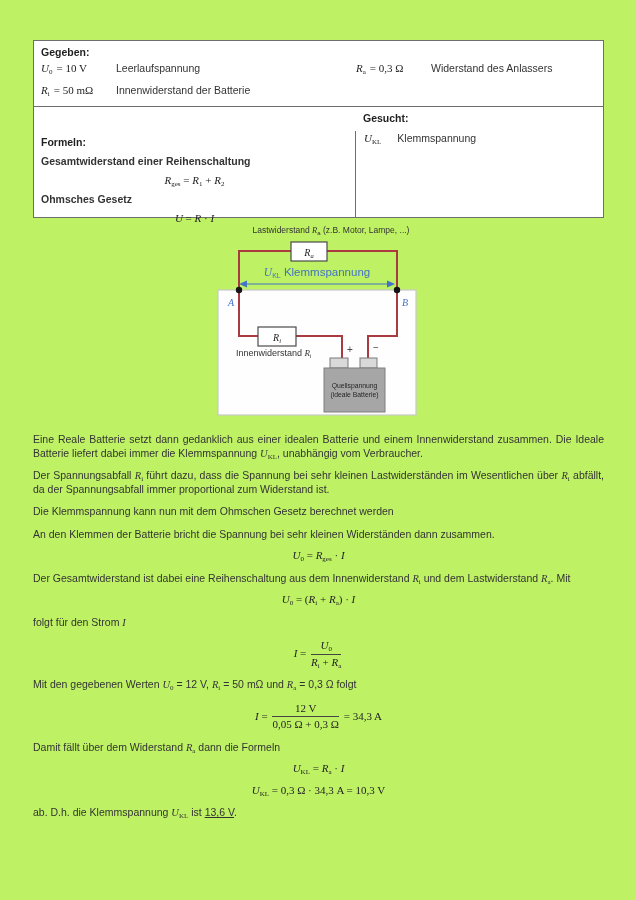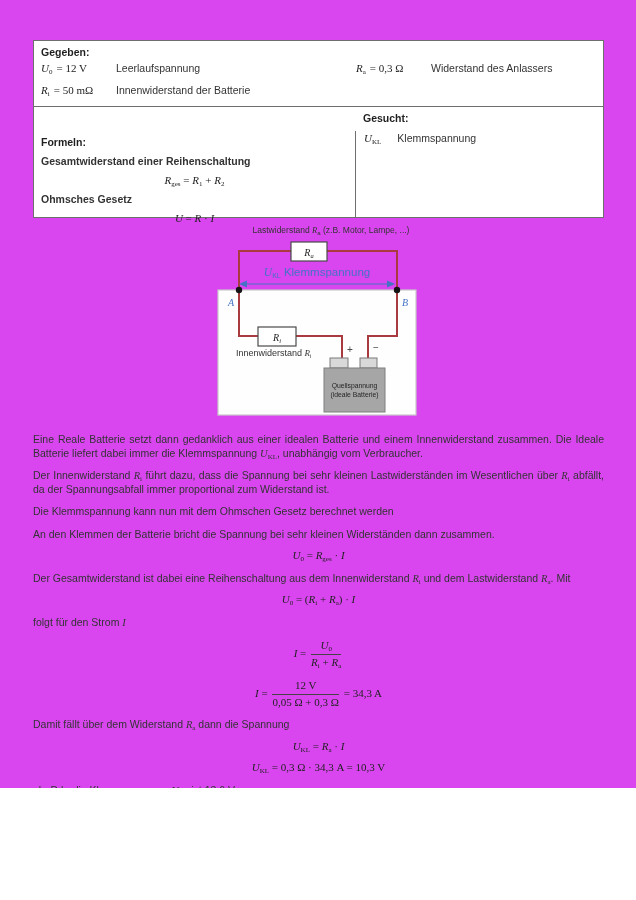--- a/index.html
+++ b/index.html
@@ -1,16 +1,16 @@
 <!DOCTYPE html>
 <html><head>
 <meta charset="utf-8">
 <style>
   html,body { margin:0; padding:0; background:#ffffff; }
-  .page { width:636px; height:788px; position:relative; background:#d946ef;
+  .page { width:636px; height:900px; position:relative; background:#bef264;
           font-family:"Liberation Sans",sans-serif; color:#333; overflow:hidden; }
 
   
   .doc-table { position:absolute; left:33px; top:40px; width:571px; box-sizing:border-box;
                border:1px solid #6e6e6e; font-size:10.5px; background:#fff; }
   .row-given { height:65px; border-bottom:1px solid #6e6e6e; position:relative; }
   .thead { font-weight:bold; padding:5px 0 0 7px; color:#1f1f1f; }
   .gline { position:relative; height:22px; }
   .gline .abs { position:absolute; top:4px; white-space:nowrap; }
   .gmath { font-family:"Liberation Serif",serif; font-size:11px; color:#222; }
@@ -68,21 +68,21 @@
 </style>
 </head>
 <body>
 
 <div class="page">
 
   <div class="doc-table">
     <div class="row-given">
       <div class="thead">Gegeben:</div>
       <div class="gline">
-        <span class="abs gmath" style="left:7px"><span class="mv">U</span><sub class="ms">0</sub><span class="meq">= 12 V</span></span>
+        <span class="abs gmath" style="left:7px"><span class="mv">U</span><sub class="ms">0</sub><span class="meq">= 10 V</span></span>
         <span class="abs" style="left:82px">Leerlaufspannung</span>
         <span class="abs gmath" style="left:322px"><span class="mv">R</span><sub class="ms">a</sub><span class="meq">= 0,3 Ω</span></span>
         <span class="abs" style="left:397px">Widerstand des Anlassers</span>
       </div>
       <div class="gline">
         <span class="abs gmath" style="left:7px"><span class="mv">R</span><sub class="ms">i</sub><span class="meq">= 50 mΩ</span></span>
         <span class="abs" style="left:82px">Innenwiderstand der Batterie</span>
       </div>
     </div>
     <div class="row-split">
@@ -138,28 +138,29 @@
       <rect x="182" y="136" width="18" height="10" class="terminal"></rect>
       <rect x="212" y="136" width="17" height="10" class="terminal"></rect>
       <rect x="176" y="146" width="61" height="44" class="battery"></rect>
       <text x="206.5" y="166" text-anchor="middle" class="bat-text">Quellspannung</text>
       <text x="206.5" y="175" text-anchor="middle" class="bat-text">(ideale Batterie)</text>
     </svg>
   </div>
 
   <div class="body-text">
     <p class="para just"><span>Eine Reale Batterie setzt dann gedanklich aus einer idealen Batterie und einem Innenwiderstand zusammen. Die Ideale Batterie liefert dabei immer die Klemmspannung </span><span class="mv">U</span><sub class="ms">KL</sub><span>, unabhängig vom Verbraucher.</span></p>
-    <p class="para just"><span>Der Innenwiderstand </span><span class="mv">R</span><sub class="ms">i</sub><span> führt dazu, dass die Spannung bei sehr kleinen Lastwiderständen im Wesentlichen über </span><span class="mv">R</span><sub class="ms">i</sub><span> abfällt, da der Spannungsabfall immer proportional zum Widerstand ist.</span></p>
+    <p class="para just"><span>Der Spannungsabfall </span><span class="mv">R</span><sub class="ms">i</sub><span> führt dazu, dass die Spannung bei sehr kleinen Lastwiderständen im Wesentlichen über </span><span class="mv">R</span><sub class="ms">i</sub><span> abfällt, da der Spannungsabfall immer proportional zum Widerstand ist.</span></p>
     <p class="para"><span>Die Klemmspannung kann nun mit dem Ohmschen Gesetz berechnet werden</span></p>
     <p class="para"><span>An den Klemmen der Batterie bricht die Spannung bei sehr kleinen Widerständen dann zusammen.</span></p>
     <div class="fline"><span class="mv">U</span><sub class="ms">0</sub><span> = </span><span class="mv">R</span><sub class="ms">ges</sub><span> · </span><span class="mv">I</span></div>
     <p class="para"><span>Der Gesamtwiderstand ist dabei eine Reihenschaltung aus dem Innenwiderstand </span><span class="mv">R</span><sub class="ms">i</sub><span> und dem Lastwiderstand </span><span class="mv">R</span><sub class="ms">a</sub><span>. Mit</span></p>
     <div class="fline"><span class="mv">U</span><sub class="ms">0</sub><span> = (</span><span class="mv">R</span><sub class="ms">i</sub><span> + </span><span class="mv">R</span><sub class="ms">a</sub><span>) · </span><span class="mv">I</span></div>
     <p class="para"><span>folgt für den Strom </span><span class="mv">I</span></p>
     <div class="fline big"><span class="mv">I</span><span> = </span><span class="frac"><span class="num"><span class="mv">U</span><sub class="ms">0</sub></span><span class="den"><span class="mv">R</span><sub class="ms">i</sub><span> + </span><span class="mv">R</span><sub class="ms">a</sub></span></span></div>
+    <p class="para"><span>Mit den gegebenen Werten </span><span class="mv">U</span><sub class="ms">0</sub><span> = 12 V, </span><span class="mv">R</span><sub class="ms">i</sub><span> = 50 mΩ und </span><span class="mv">R</span><sub class="ms">a</sub><span> = 0,3 Ω folgt</span></p>
     <div class="fline big"><span class="mv">I</span><span> = </span><span class="frac"><span class="num"><span>12 V</span></span><span class="den"><span>0,05 Ω + 0,3 Ω</span></span></span><span> = 34,3 A</span></div>
-    <p class="para"><span>Damit fällt über dem Widerstand </span><span class="mv">R</span><sub class="ms">a</sub><span> dann die Spannung</span></p>
+    <p class="para"><span>Damit fällt über dem Widerstand </span><span class="mv">R</span><sub class="ms">a</sub><span> dann die Formeln</span></p>
     <div class="fline"><span class="mv">U</span><sub class="ms">KL</sub><span> = </span><span class="mv">R</span><sub class="ms">a</sub><span> · </span><span class="mv">I</span></div>
     <div class="fline"><span class="mv">U</span><sub class="ms">KL</sub><span> = 0,3 Ω · 34,3 A = 10,3 V</span></div>
     <p class="para"><span>ab. D.h. die Klemmspannung </span><span class="mv">U</span><sub class="ms">KL</sub><span> ist </span><span class="ul">13,6 V</span><span>.</span></p>
   </div>
 
 </div>
 
 </body></html>

